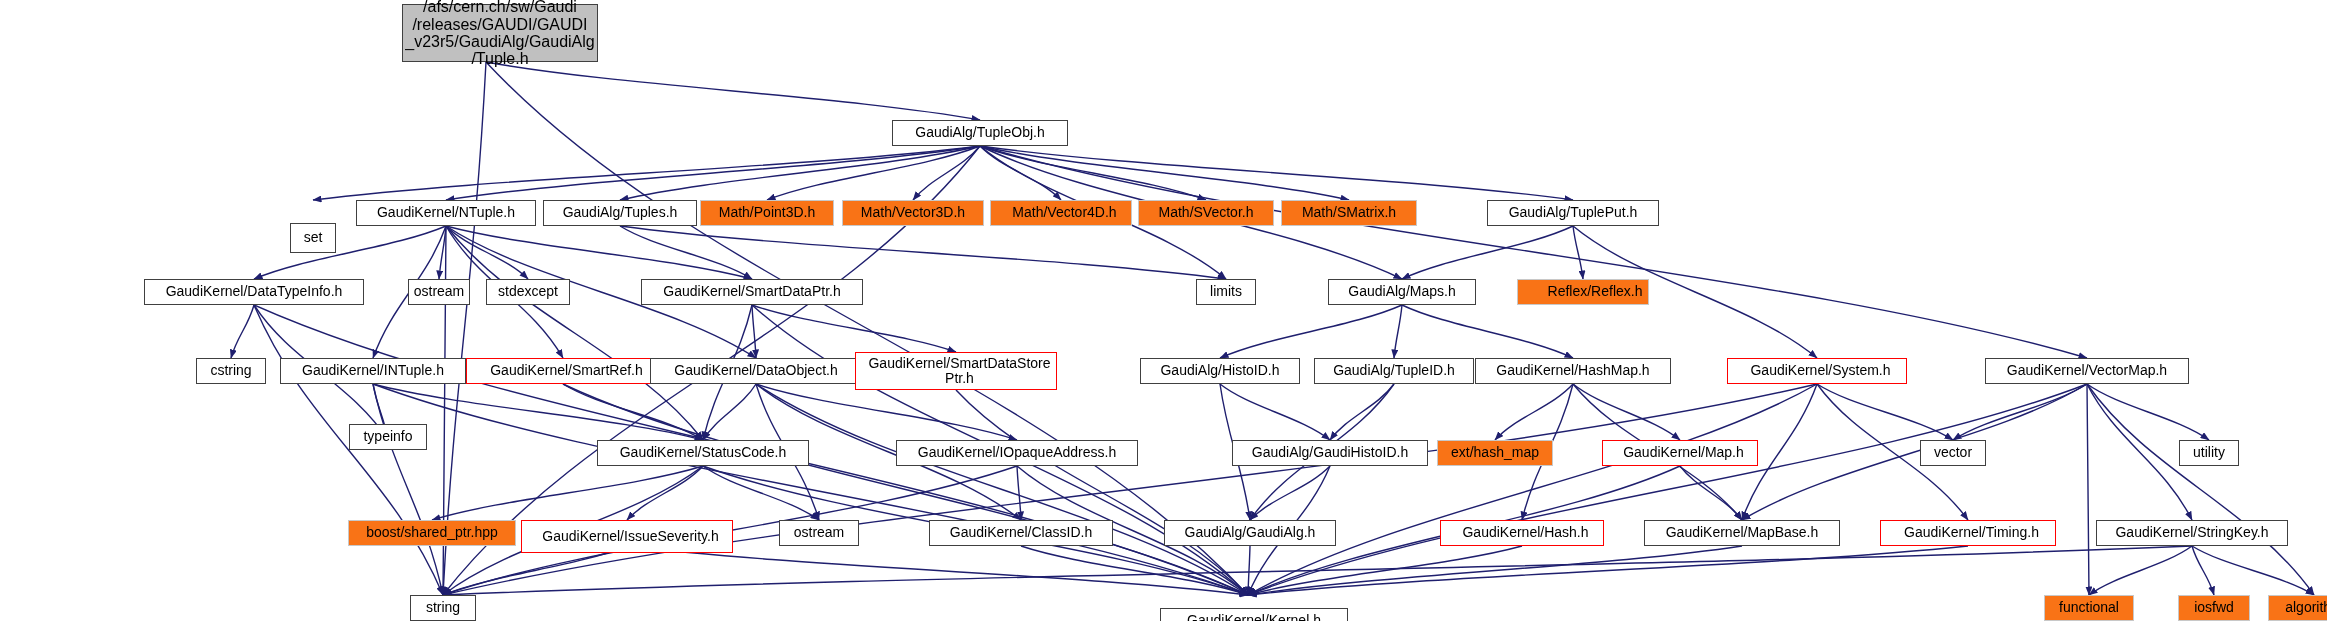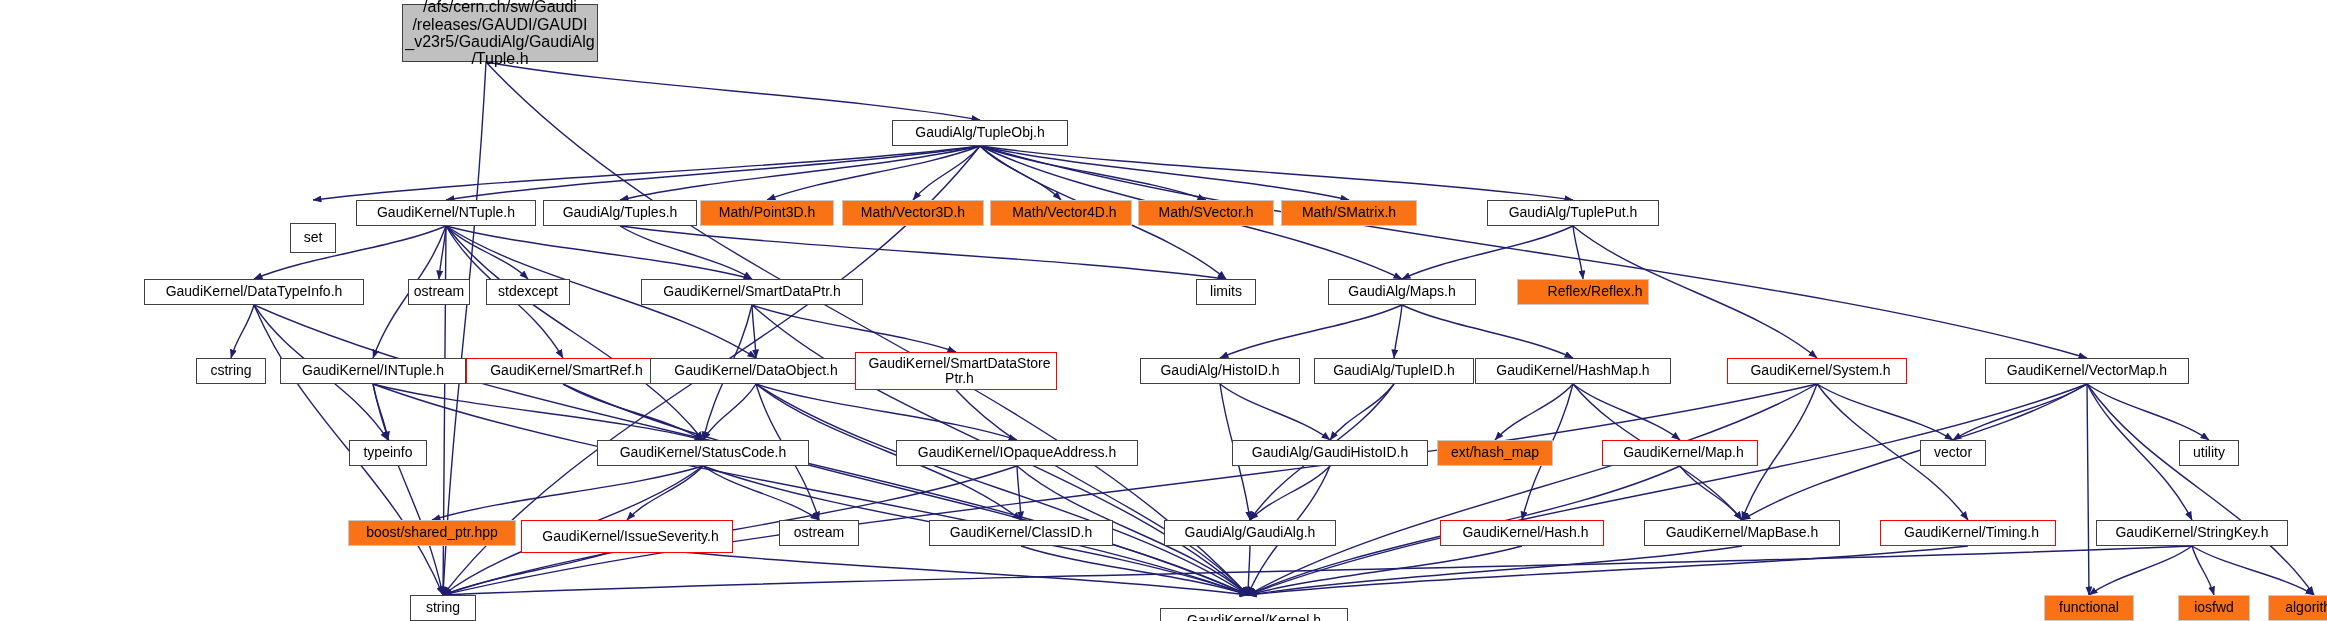--- a/index.html
+++ b/index.html
@@ -150,21 +150,21 @@
       <div class="node solid" style="left: 280px; top: 358px; width: 186px; height: 26px;"><span>GaudiKernel/INTuple.h</span></div>
       <div class="node red" style="left: 466px; top: 358px; width: 194px; height: 26px;"><span>GaudiKernel/SmartRef.h</span></div>
       <div class="node solid" style="left: 650px; top: 358px; width: 212px; height: 26px;"><span>GaudiKernel/DataObject.h</span></div>
       <div class="node red" style="left: 855px; top: 352px; width: 202px; height: 38px;"><span>GaudiKernel/SmartDataStore
 Ptr.h</span></div>
       <div class="node solid" style="left: 1140px; top: 358px; width: 160px; height: 26px;"><span>GaudiAlg/HistoID.h</span></div>
       <div class="node solid" style="left: 1314px; top: 358px; width: 160px; height: 26px;"><span>GaudiAlg/TupleID.h</span></div>
       <div class="node solid" style="left: 1475px; top: 358px; width: 196px; height: 26px;"><span>GaudiKernel/HashMap.h</span></div>
       <div class="node red" style="left: 1727px; top: 358px; width: 180px; height: 26px;"><span>GaudiKernel/System.h</span></div>
       <div class="node solid" style="left: 1985px; top: 358px; width: 204px; height: 26px;"><span>GaudiKernel/VectorMap.h</span></div>
-      <div class="node solid" style="left: 349px; top: 440px; width: 78px; height: 26px;"><span>typeinfo</span></div>
+      <div class="node solid" style="left: 349px; top: 424px; width: 78px; height: 26px;"><span>typeinfo</span></div>
       <div class="node solid" style="left: 597px; top: 440px; width: 212px; height: 26px;"><span>GaudiKernel/StatusCode.h</span></div>
       <div class="node solid" style="left: 896px; top: 440px; width: 242px; height: 26px;"><span>GaudiKernel/IOpaqueAddress.h</span></div>
       <div class="node solid" style="left: 1232px; top: 440px; width: 196px; height: 26px;"><span>GaudiAlg/GaudiHistoID.h</span></div>
       <div class="node light" style="left: 1437px; top: 440px; width: 116px; height: 26px;"><span>ext/hash_map</span></div>
       <div class="node red" style="left: 1602px; top: 440px; width: 156px; height: 26px;"><span>GaudiKernel/Map.h</span></div>
       <div class="node solid" style="left: 1920px; top: 440px; width: 66px; height: 26px;"><span>vector</span></div>
       <div class="node solid" style="left: 2179px; top: 440px; width: 60px; height: 26px;"><span>utility</span></div>
       <div class="node light" style="left: 348px; top: 520px; width: 168px; height: 26px;"><span>boost/shared_ptr.hpp</span></div>
       <div class="node red" style="left: 521px; top: 520px; width: 212px; height: 33px; align-items: center;"><span>GaudiKernel/IssueSeverity.h</span></div>
       <div class="node solid" style="left: 779px; top: 520px; width: 80px; height: 26px;"><span>ostream</span></div>

